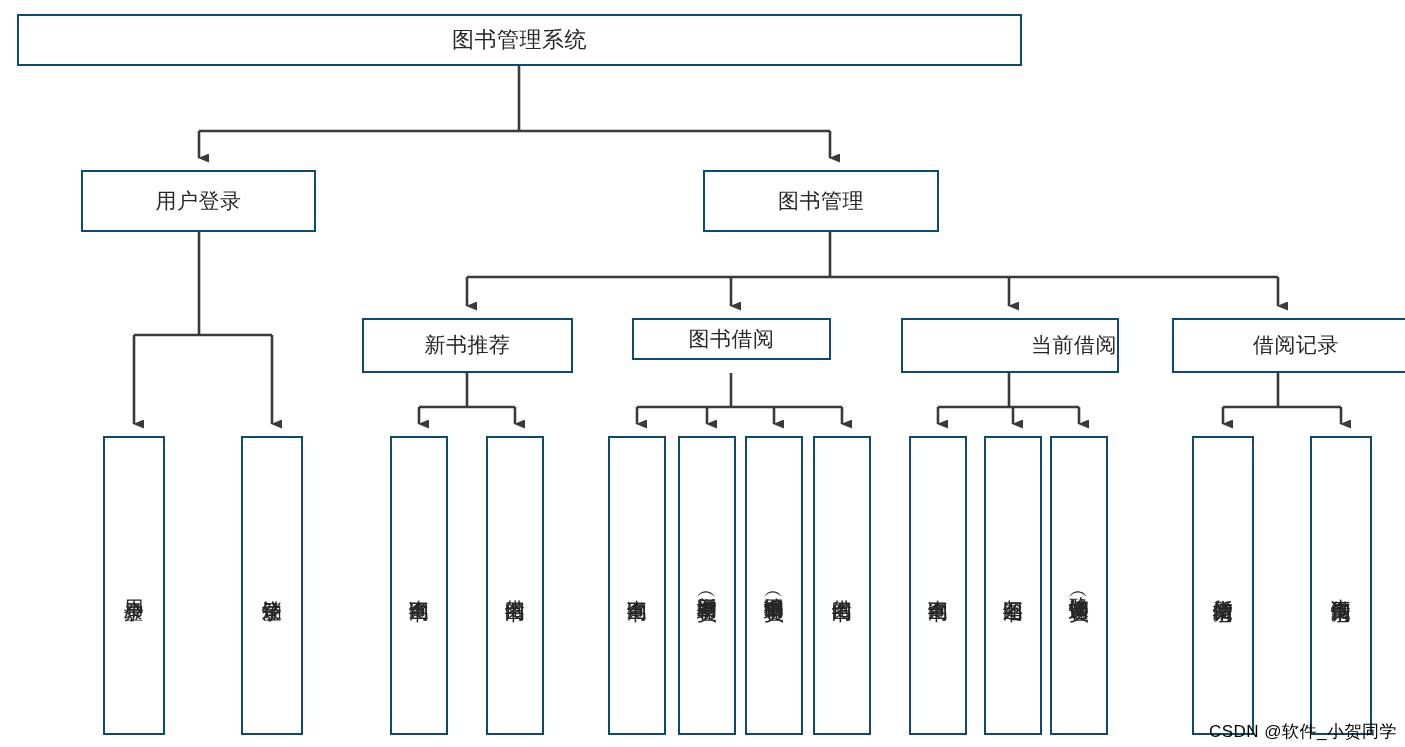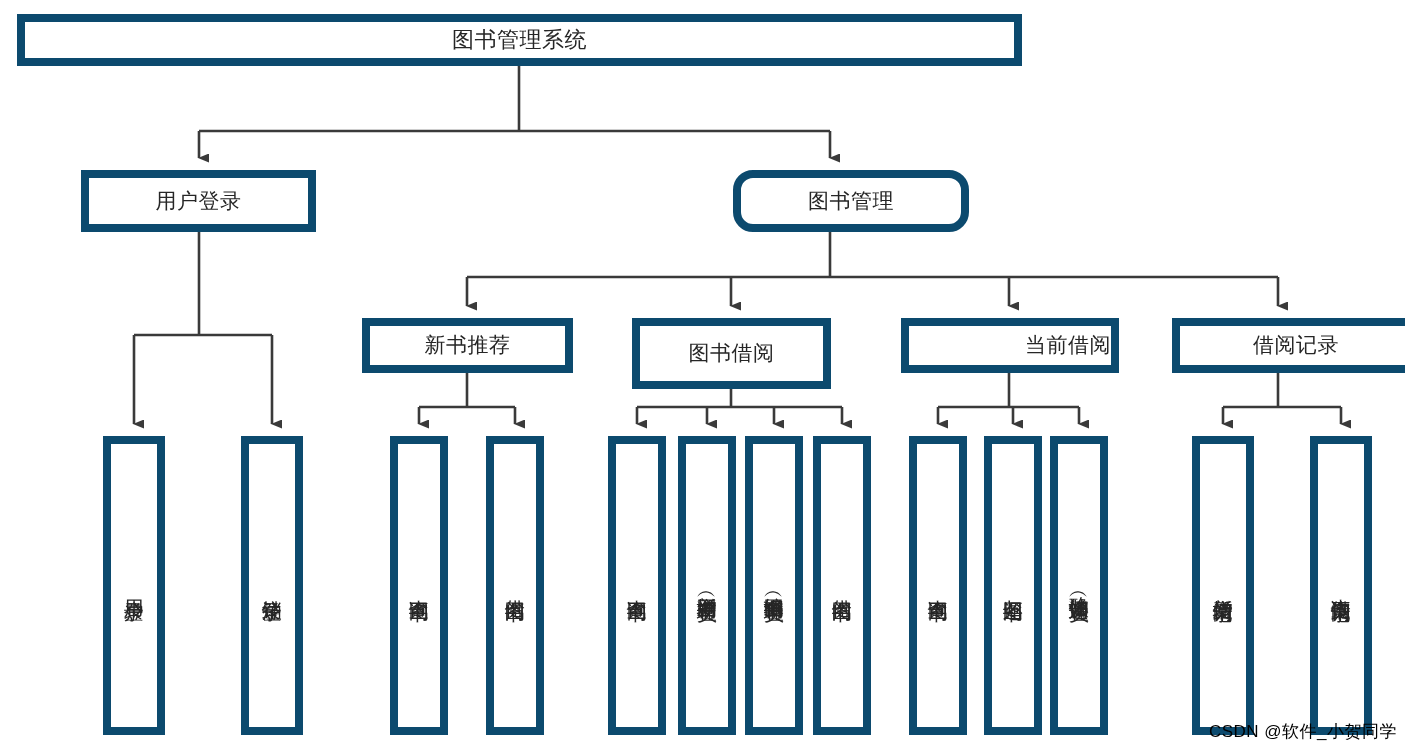--- a/index.html
+++ b/index.html
@@ -13,21 +13,21 @@
   #canvas {
     position: relative;
     width: 1405px;
     height: 747px;
     background: #ffffff;
     overflow: hidden;
   }
   .node {
     position: absolute;
     box-sizing: border-box;
-    border: 8px solid #0c4a6e;
+    border: 2px solid #0c4a6e;
     background: #ffffff;
     display: flex;
     align-items: center;
     justify-content: center;
     color: #262626;
   }
   .node-label {
     display: block;
     text-align: center;
     line-height: 1.18;
@@ -127,28 +127,28 @@
     </g>
   </svg>
 
   <div class="node horiz root" style="left: 17px; top: 14px; width: 1005px; height: 52px;">
     <span class="node-label">图书管理系统</span>
   </div>
 
   <div class="node horiz" style="left: 81px; top: 170px; width: 235px; height: 62px;">
     <span class="node-label">用户登录</span>
   </div>
-  <div class="node horiz" style="left: 733px; top: 170px; width: 236px; height: 62px; border-radius: 20px;">
+  <div class="node horiz" style="left: 703px; top: 170px; width: 236px; height: 62px;">
     <span class="node-label">图书管理</span>
   </div>
 
   <div class="node horiz" style="left: 362px; top: 318px; width: 211px; height: 55px; justify-content: center;">
     <span class="node-label">新书推荐</span>
   </div>
-  <div class="node horiz" style="left: 632px; top: 318px; width: 199px; height: 71px;">
+  <div class="node horiz" style="left: 632px; top: 318px; width: 199px; height: 42px;">
     <span class="node-label">图书借阅</span>
   </div>
   <div class="node horiz" style="left: 901px; top: 318px; width: 218px; height: 55px; justify-content: flex-end;">
     <span class="node-label">当前借阅</span>
   </div>
   <div class="node horiz" style="left: 1172px; top: 318px; width: 248px; height: 55px;">
     <span class="node-label">借阅记录</span>
   </div>
 
   <div class="node vert" style="left: 103px; top: 436px; width: 62px; height: 299px;">

